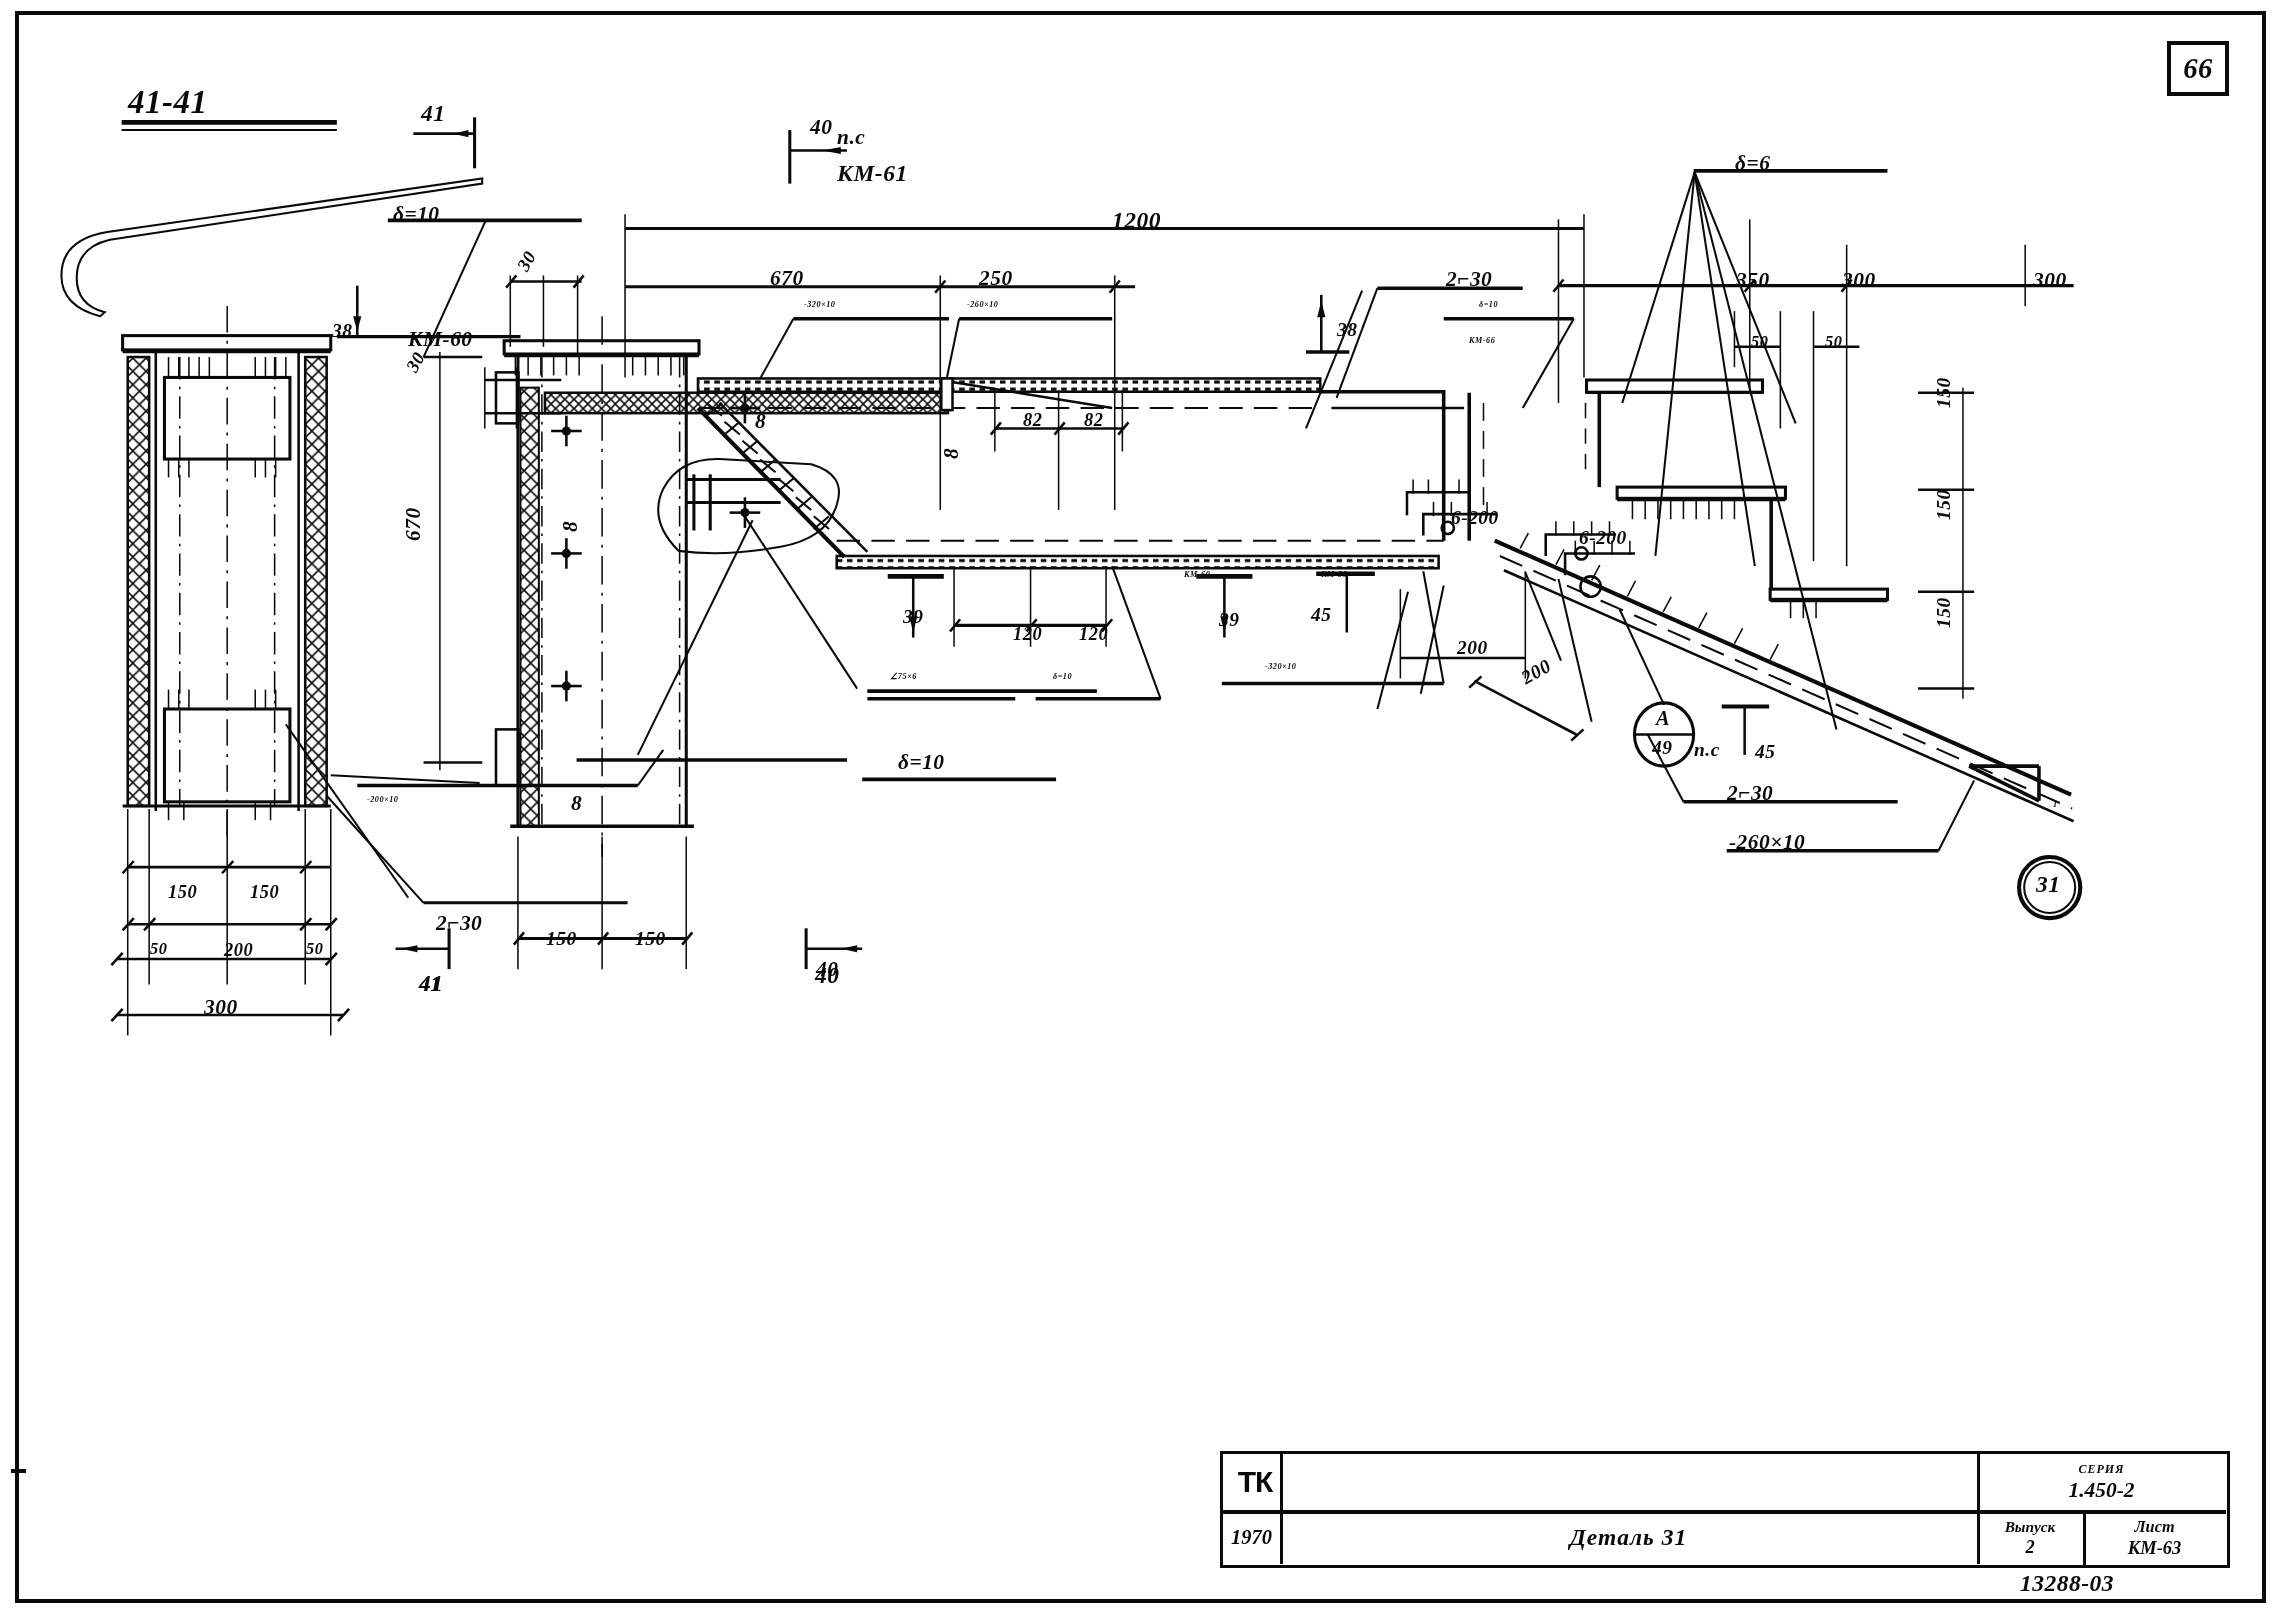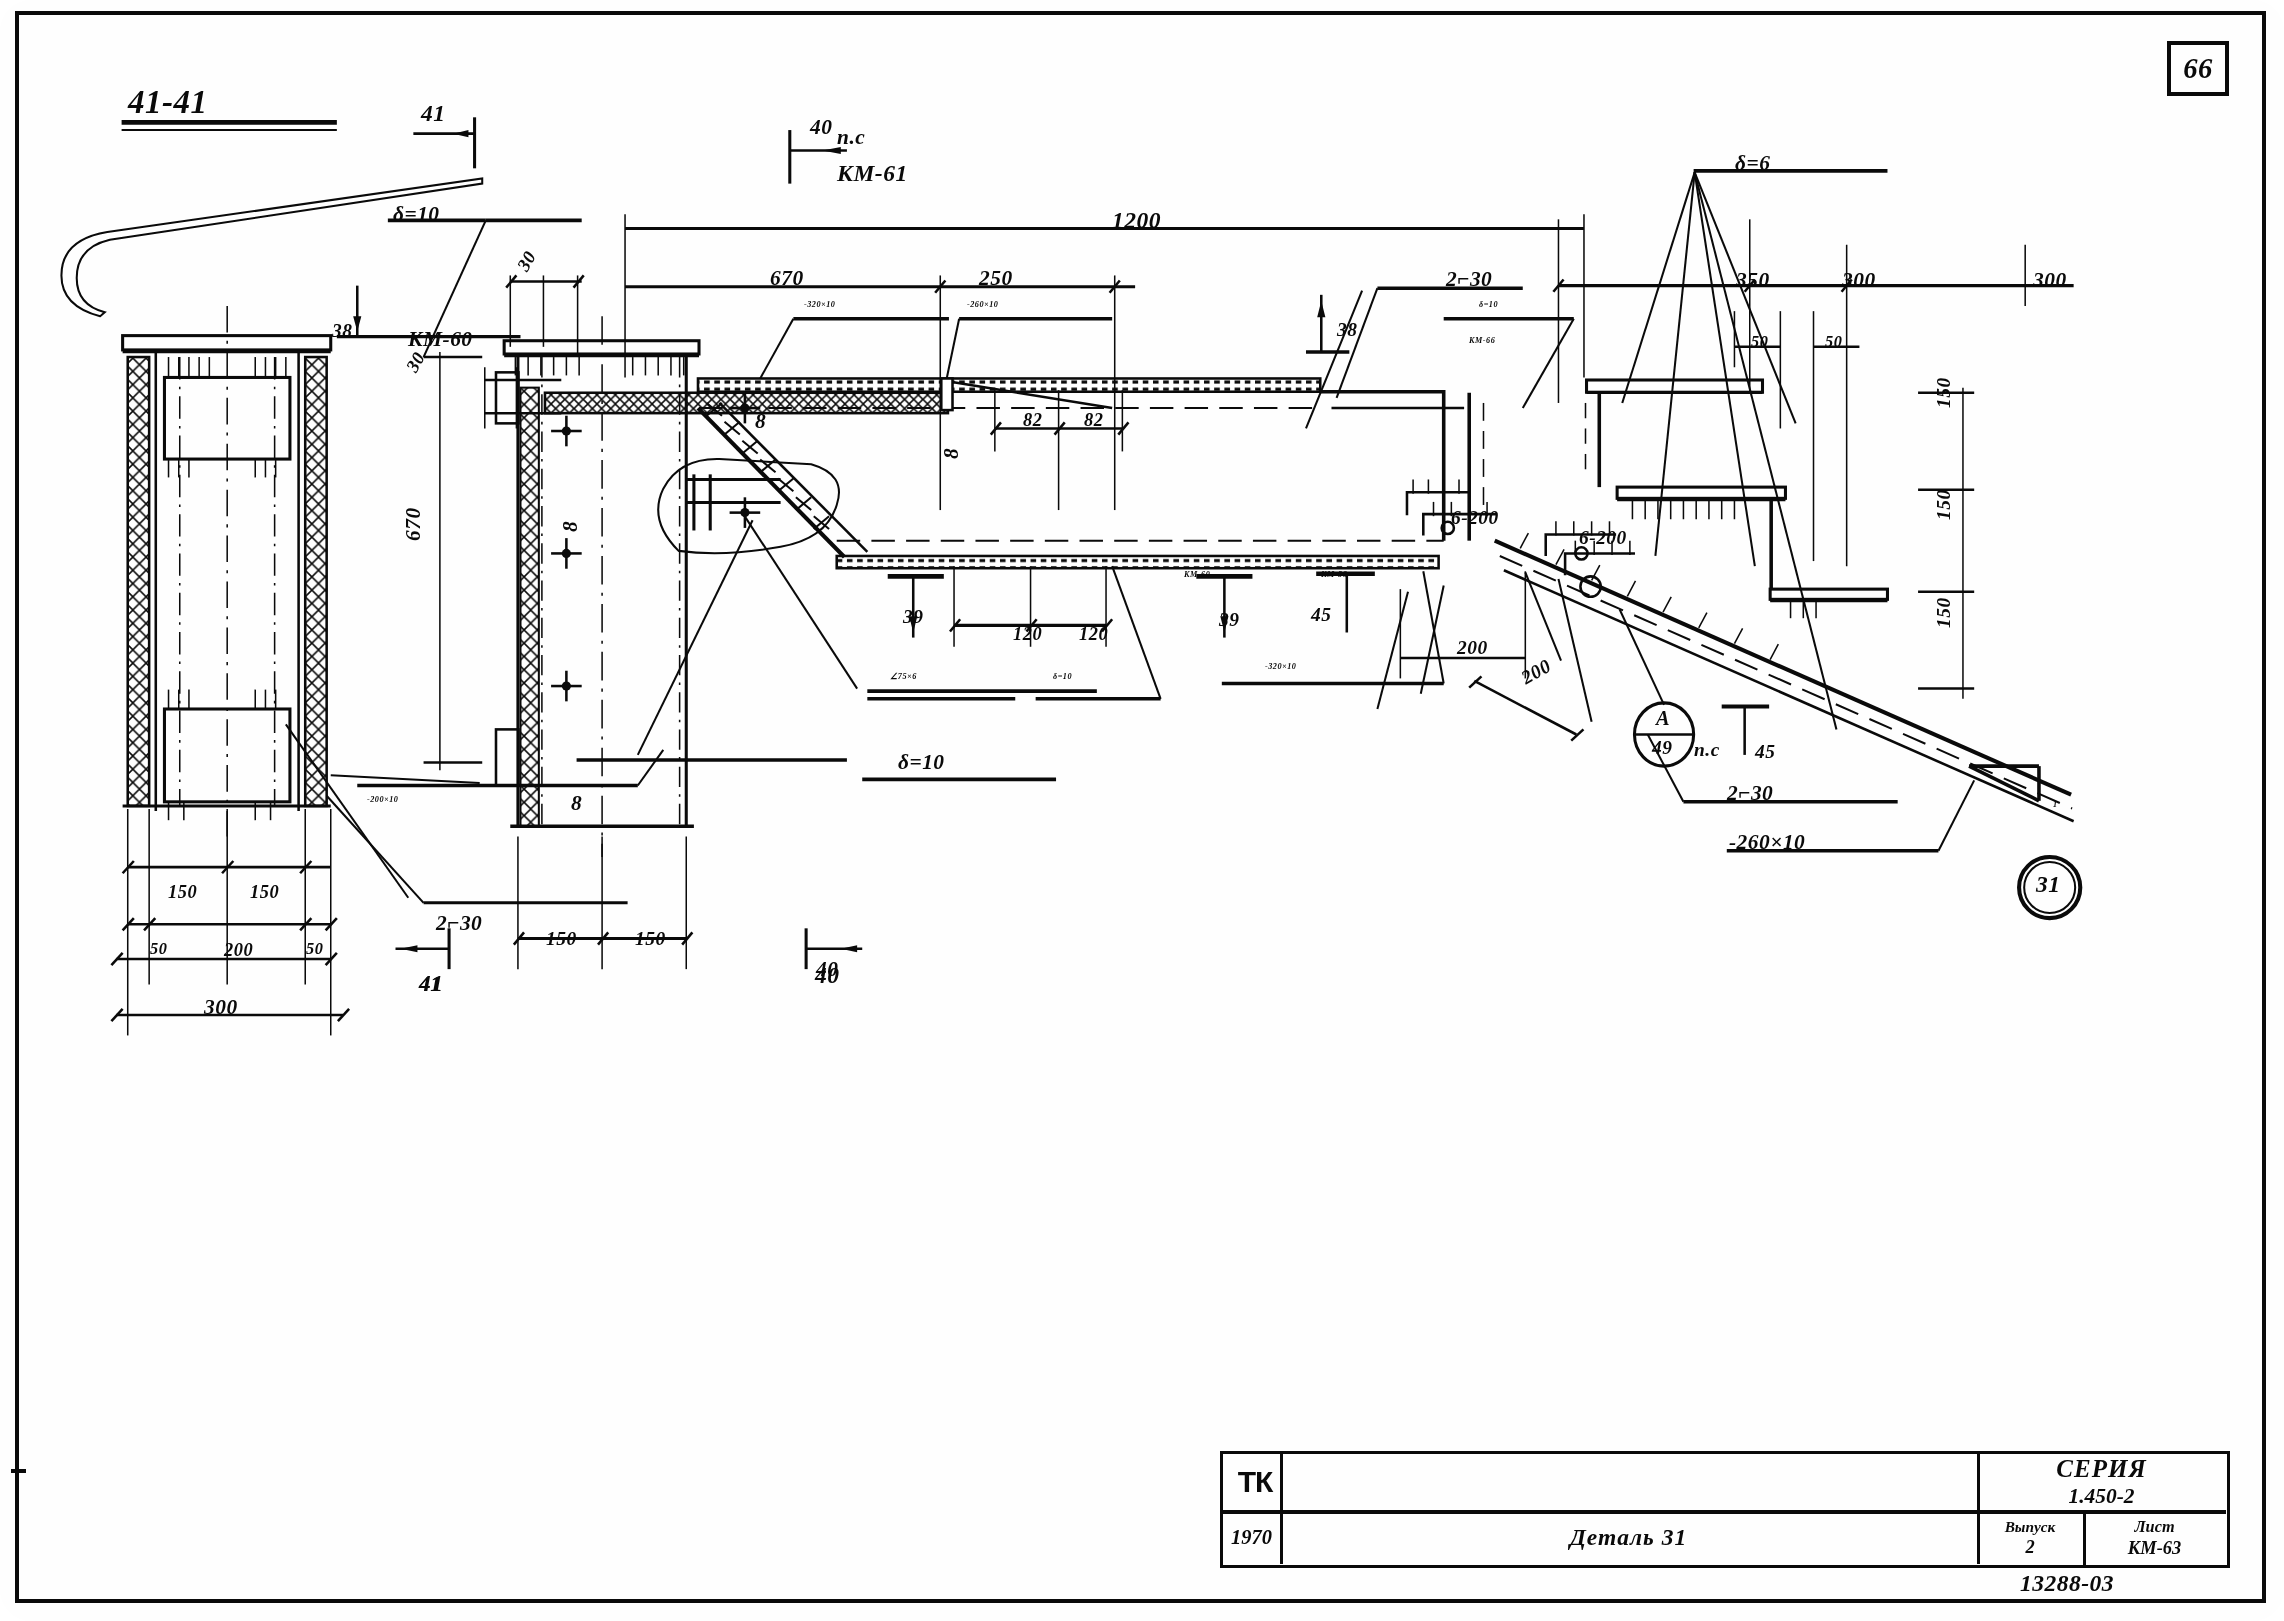--- a/index.html
+++ b/index.html
@@ -677,21 +677,21 @@
     <div class="tb-line-v" style="left:860px;top:56px;height:55px;"></div>
 
     <div class="tb-cell" style="left:0;top:0;width:57px;height:56px;"></div>
     <div class="tb-cell" style="left:0;top:56px;width:57px;height:55px;">
       <span class="tb-txt" style="font-size:20.4px;">1970</span>
     </div>
     <div class="tb-cell" style="left:57px;top:56px;width:697px;height:55px;">
       <span class="tb-txt" style="font-size:23.5px;letter-spacing:1px;">Деталь 31</span>
     </div>
     <div class="tb-cell" style="left:754px;top:0;width:249px;height:56px;flex-direction:column;gap:1px;">
-      <span class="tb-txt" style="font-size:25px;letter-spacing:1px;">СЕРИЯ</span>
+      <span class="tb-txt" style="font-size:12px;letter-spacing:1px;">СЕРИЯ</span>
       <span class="tb-txt" style="font-size:21.4px;">1.450-2</span>
     </div>
     <div class="tb-cell" style="left:754px;top:56px;width:106px;height:55px;flex-direction:column;gap:1px;">
       <span class="tb-txt" style="font-size:15.3px;">Выпуск</span>
       <span class="tb-txt" style="font-size:18.4px;">2</span>
     </div>
     <div class="tb-cell" style="left:860px;top:56px;width:143px;height:55px;flex-direction:column;gap:1px;">
       <span class="tb-txt" style="font-size:16.3px;">Лист</span>
       <span class="tb-txt" style="font-size:18.4px;">КМ-63</span>
     </div>

